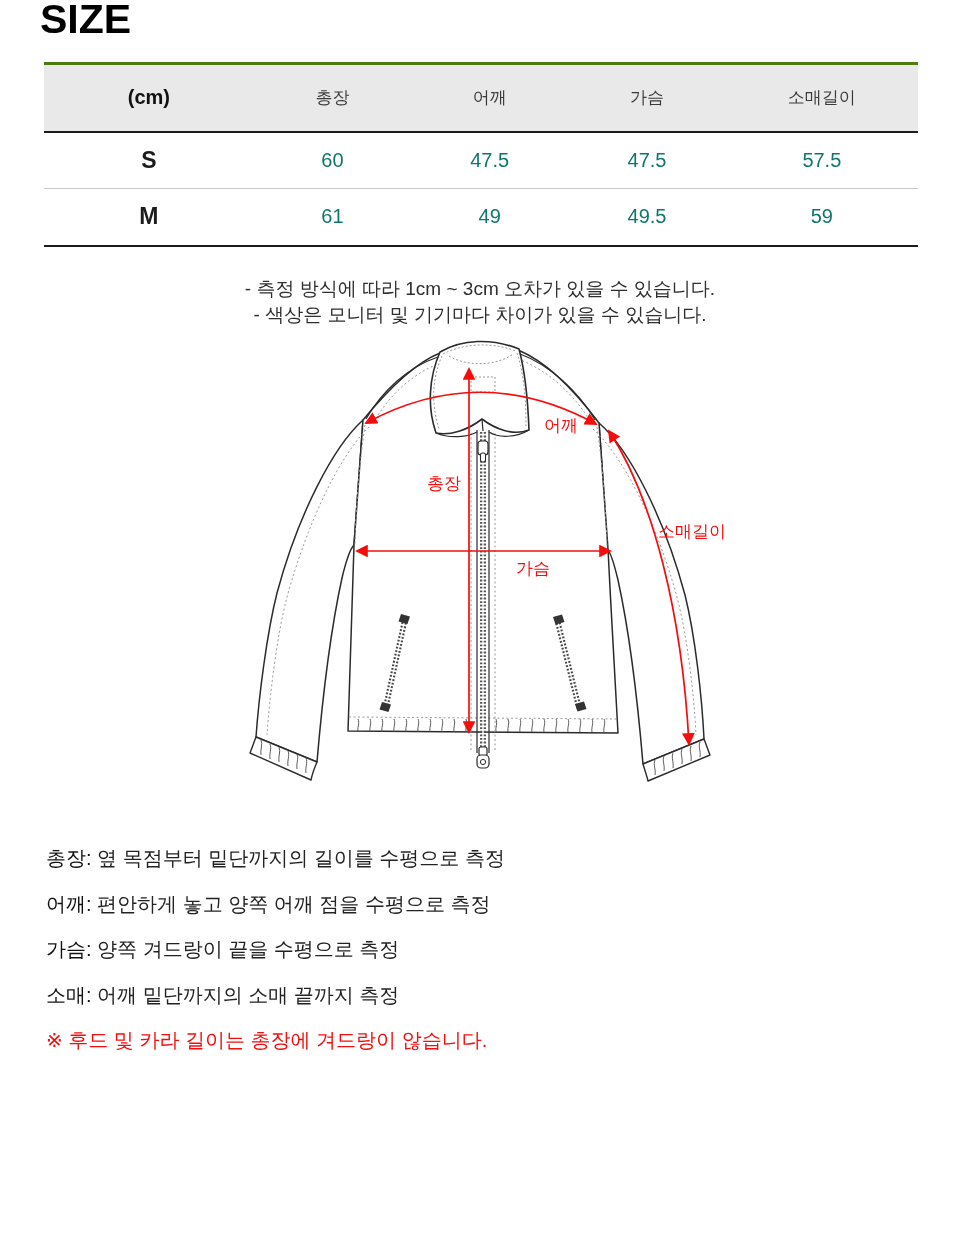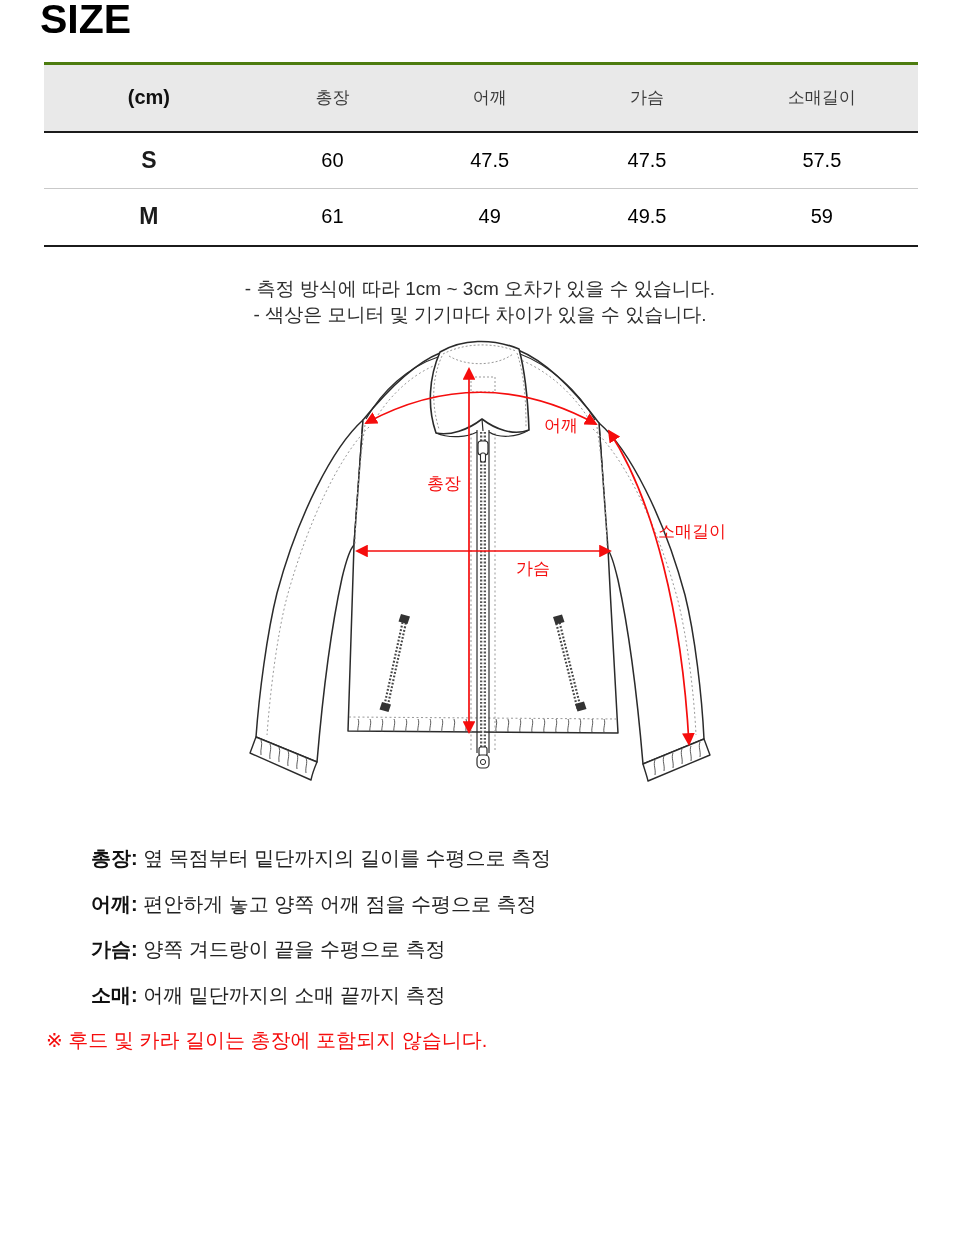--- a/index.html
+++ b/index.html
@@ -14,31 +14,31 @@
   .size-table col.c0{width:24%}.size-table col.c1,.size-table col.c2,.size-table col.c3{width:18%}
   .size-table col.c4{width:22%}
   .size-table thead tr{height:68px;background:#e9e9e9;}
   .size-table thead th{border-top:3px solid #4d7c0f;border-bottom:2px solid #1b1b1b;
                        font-weight:400;font-size:17px;color:#3a3a3a;text-align:center;}
   .size-table thead th.unit{font-weight:bold;font-size:20px;color:#111;}
   .size-table tbody tr{height:57px;border-bottom:1px solid #c9c9c9;}
   .size-table tbody tr:last-child{border-bottom:2px solid #1b1b1b;}
   .size-table td{text-align:center;vertical-align:middle;}
   .size-table td.size{font-weight:bold;font-size:23px;color:#1c1c1c;}
-  .size-table td.val{font-size:20px;color:#000000;}
+  .size-table td.val{font-size:20px;color:#0f766e;}
   
   .notes-wrap{position:absolute;left:0;top:276px;width:960px;display:flex;justify-content:center;}
   .notes{text-align:center;font-size:19px;line-height:26px;color:#2e2e2e;}
   
   .diagram{position:absolute;left:230px;top:335px;}
   .dlabel{font-family:"Liberation Sans","DejaVu Sans",sans-serif;font-size:17px;font-weight:500;}
   
   .guide{position:absolute;left:46px;top:836px;font-size:20px;color:#222;}
   .guide .line{height:45.5px;display:flex;align-items:center;white-space:pre;}
-  .guide .lbl{font-weight:bold;color:#111;margin-left:45px;}
+  .guide .lbl{font-weight:normal;color:#111;}
   .guide .warn{color:#f50d0d;}
 </style>
 </head>
 <body>
 
 <div class="page">
 
   <h1 class="title">SIZE</h1>
 
   <table class="size-table">
@@ -160,16 +160,16 @@
       <text x="462" y="202">소매길이</text>
       <text x="303" y="239">가슴</text>
     </g>
   </svg>
 
   <div class="guide">
     <div class="line"><span class="lbl">총장:</span><span> 옆 목점부터 밑단까지의 길이를 수평으로 측정</span></div>
     <div class="line"><span class="lbl">어깨:</span><span> 편안하게 놓고 양쪽 어깨 점을 수평으로 측정</span></div>
     <div class="line"><span class="lbl">가슴:</span><span> 양쪽 겨드랑이 끝을 수평으로 측정</span></div>
     <div class="line"><span class="lbl">소매:</span><span> 어깨 밑단까지의 소매 끝까지 측정</span></div>
-    <div class="line warn">※ 후드 및 카라 길이는 총장에 포함되지 않습니다.</div>
+    <div class="line warn">※ 후드 및 카라 길이는 총장에 겨드랑이 않습니다.</div>
   </div>
 
 </div>
 
 </body></html>

